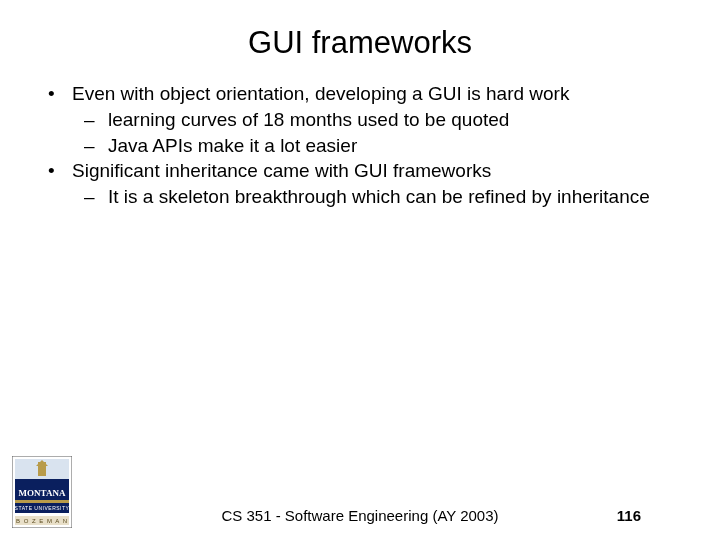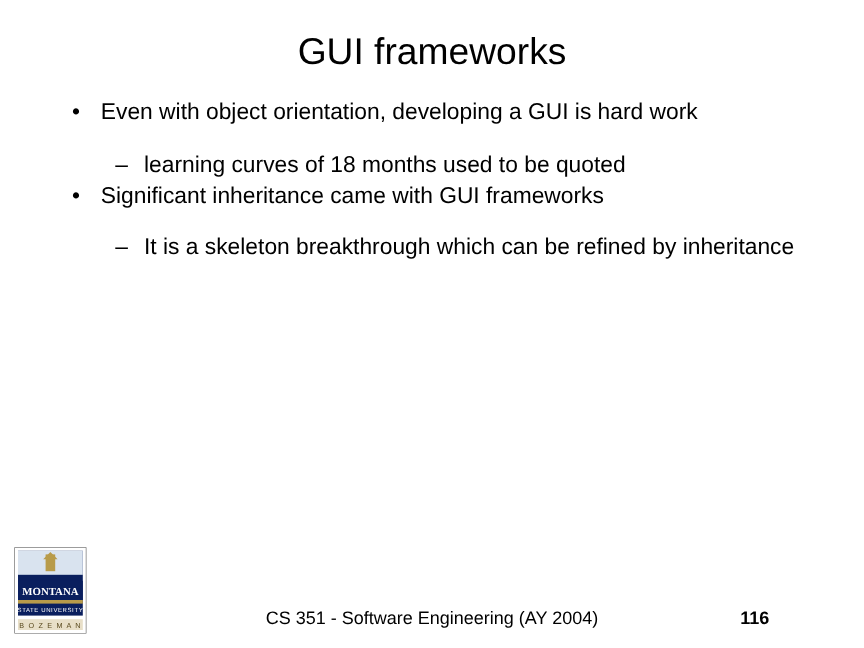--- a/index.html
+++ b/index.html
@@ -24,21 +24,21 @@
     top: 25px;
     left: 0;
     width: 720px;
     text-align: center;
     font-size: 31px;
     color: #000;
   }
   .content {
     position: absolute;
     top: 82px;
-    left: 52px;
+    left: 40px;
     width: 620px;
     font-size: 19px;
     line-height: 1.25;
   }
   .content ul {
     list-style: none;
     margin: 0;
     padding: 0;
   }
   .content > ul > li {
@@ -46,21 +46,21 @@
     padding-left: 32px;
     margin-bottom: 2px;
   }
   .content > ul > li::before {
     content: "•";
     position: absolute;
     left: 8px;
     top: 0;
   }
   .content ul ul {
-    margin-top: 20px;
+    margin-top: 2px;
   }
   .content ul ul > li {
     position: relative;
     padding-left: 36px;
     margin-bottom: 2px;
   }
   .content ul ul > li::before {
     content: "–";
     position: absolute;
     left: 12px;
@@ -97,20 +97,21 @@
 <div class="slide">
 
   <div class="title">GUI frameworks</div>
 
   <div class="content">
     <ul>
       <li>
         <span>Even with object orientation, developing a GUI is hard work</span>
         <ul>
           <li><span>learning curves of 18 months used to be quoted</span></li>
+          <li><span>Java APIs make it a lot easier</span></li>
         </ul>
       </li>
       <li>
         <span>Significant inheritance came with GUI frameworks</span>
         <ul>
           <li><span>It is a skeleton breakthrough which can be refined by inheritance</span></li>
         </ul>
       </li>
     </ul>
   </div>
@@ -127,16 +128,16 @@
     <rect x="3" y="28" width="54" height="16" fill="#0a1f5e"></rect>
     <text x="30" y="40" text-anchor="middle" font-family="Georgia, serif" font-size="9" fill="#ffffff" font-weight="bold">MONTANA</text>
 
     <rect x="3" y="44" width="54" height="3" fill="#b89b4a"></rect>
     <text x="30" y="54" text-anchor="middle" font-family="Arial" font-size="5" fill="#ffffff" letter-spacing="0.5">STATE UNIVERSITY</text>
 
     <rect x="3" y="60" width="54" height="9" fill="#e8dfc8"></rect>
     <text x="30" y="67" text-anchor="middle" font-family="Arial" font-size="6" fill="#5a4a1f" letter-spacing="1">B O Z E M A N</text>
   </svg>
 
-  <div class="footer-center">CS 351 - Software Engineering (AY 2004)</div>
+  <div class="footer-center">CS 351 - Software Engineering (AY 2003)</div>
   <div class="footer-right">116</div>
 
 </div>
 
 </body></html>

